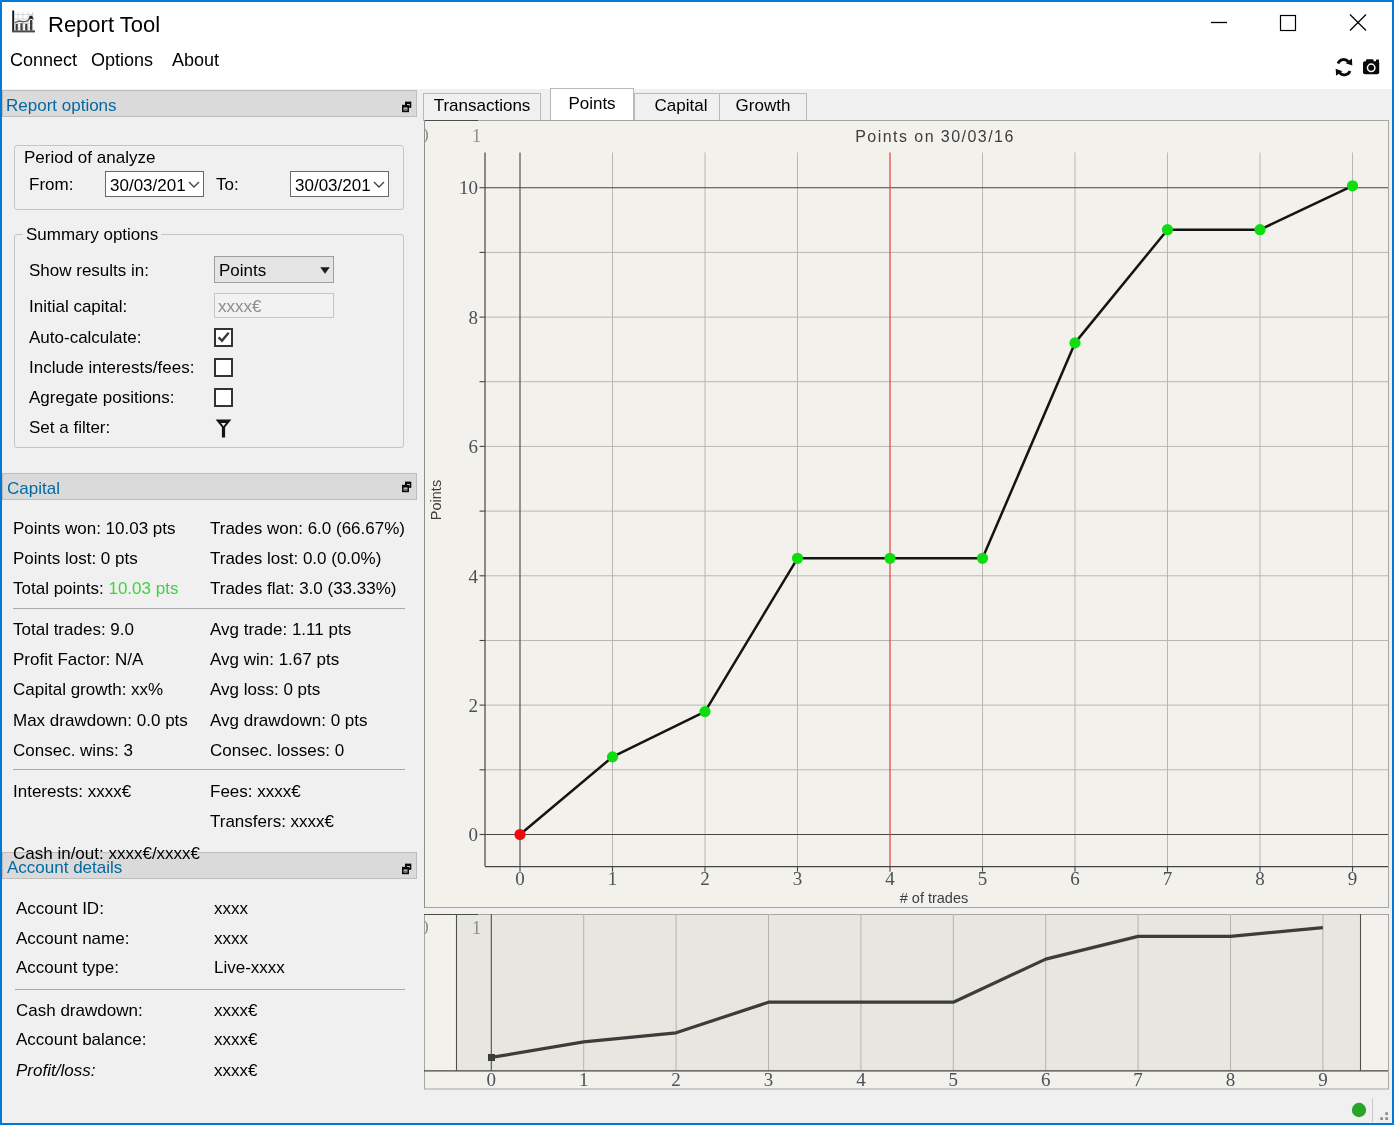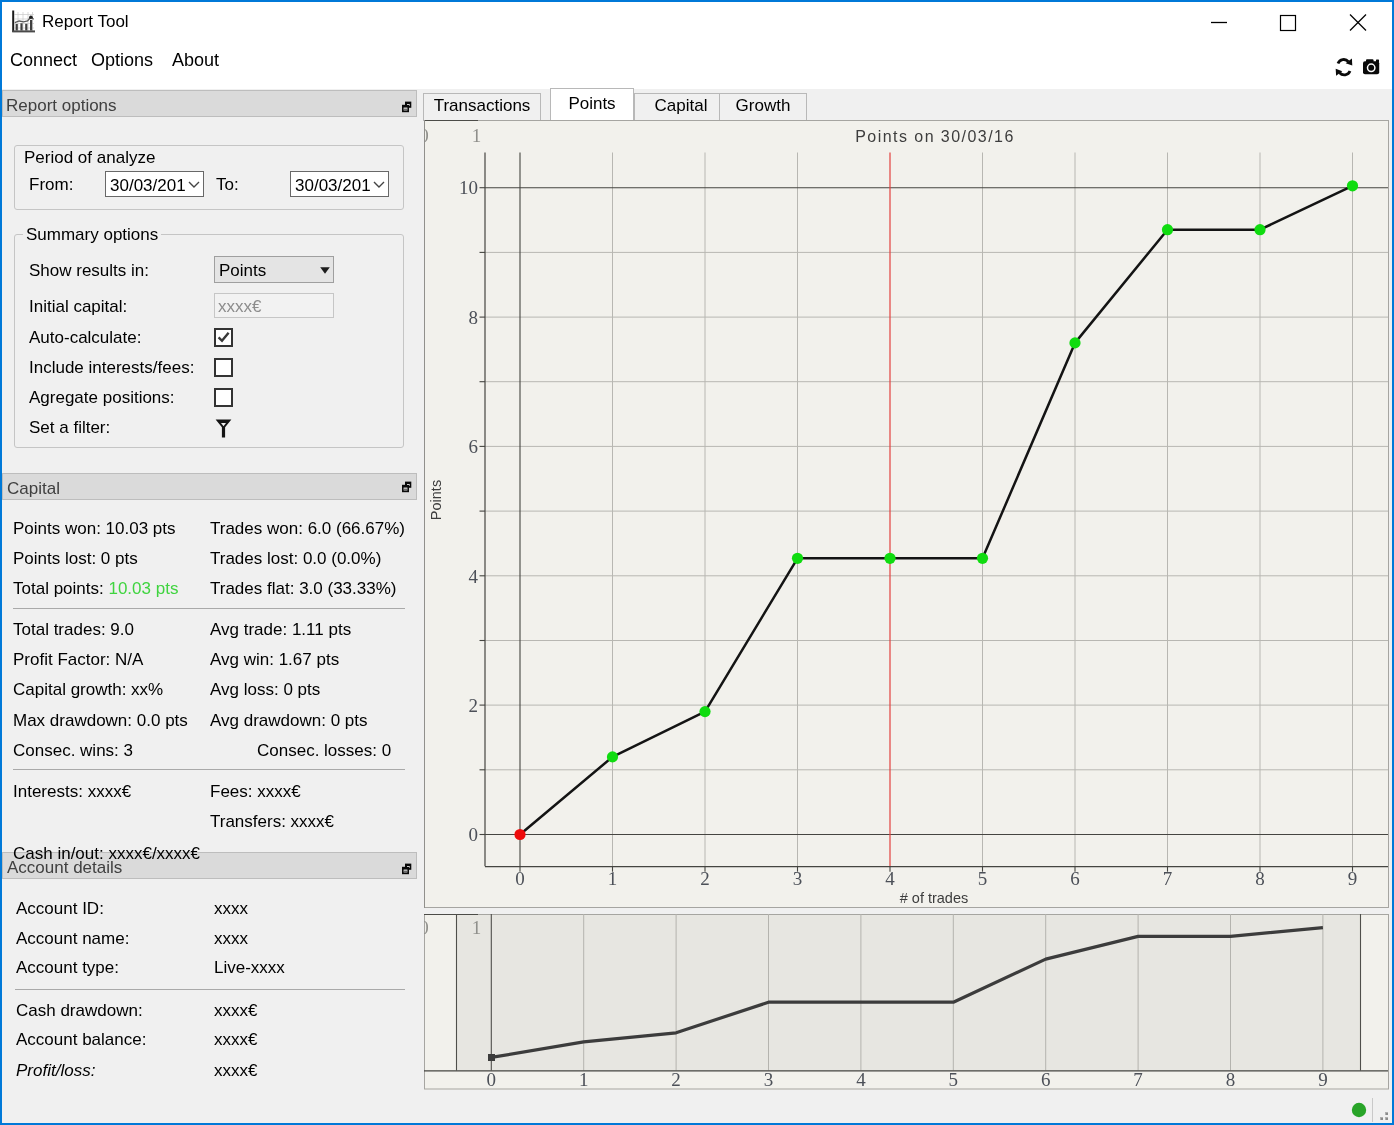--- a/index.html
+++ b/index.html
@@ -9,21 +9,21 @@
   .txt{position:absolute;white-space:nowrap;color:#000;font-size:17px;}
   
   #b-top{left:0;top:0;width:1394px;height:2px;background:#0079d8;}
   #b-left{left:0;top:0;width:2px;height:1125px;background:#0079d8;}
   #b-right{left:1392px;top:0;width:2px;height:1125px;background:#0079d8;}
   #b-bot{left:0;top:1123px;width:1394px;height:2px;background:#0079d8;}
   #whitebar{left:2px;top:2px;width:1390px;height:87px;background:#ffffff;}
   
   .dockhdr{left:2px;width:415px;height:27px;background:#dadada;
            border:1px solid #bdbdbd;box-sizing:border-box;}
-  .hdrtxt{font-size:17px;color:#404040;}
+  .hdrtxt{font-size:17px;color:#0369a1;}
   
   .gbox{border:1px solid #c5c5c5;border-radius:3px;box-sizing:border-box;}
   .gtitle{background:#f0f0f0;padding:0 3px;font-size:17px;}
   .lbl{font-size:17px;}
   .sep{position:absolute;height:1px;background:#a9a9a9;}
   
   .tab{position:absolute;box-sizing:border-box;border:1px solid #b8b8b8;
        background:#f0f0f0;text-align:center;font-size:17px;}
   
   .cb{position:absolute;width:15px;height:15px;background:#fff;border:2px solid #333;}
@@ -47,21 +47,21 @@
   <line x1="1.2" y1="22.4" x2="24" y2="22.4" stroke="#4a4a4a" stroke-width="2"></line>
   <g fill="#3f3f3f">
     <rect x="4.6" y="15" width="2.2" height="6.5"></rect>
     <rect x="9.4" y="14.3" width="2.2" height="7.2"></rect>
     <rect x="14.2" y="14.8" width="2.2" height="6.7"></rect>
     <rect x="19" y="11" width="2.2" height="10.5"></rect>
   </g>
   <polyline points="3.8,13.6 8.2,12 12.6,12.8 16.6,12 19.8,8 22.6,10.2" fill="none" stroke="#5a5a5a" stroke-width="1.3"></polyline>
   <circle cx="19.9" cy="8.2" r="1.8" fill="#1f1f1f"></circle>
 </svg>
-<div class="txt" style="left:42px;top:12px;font-size:17px;">Report Tool</div>
+<div class="txt" style="left:48px;top:12px;font-size:22px;">Report Tool</div>
 
 <svg class="abs" style="left:1200px;top:8px" width="180" height="30" viewBox="0 0 180 30">
   <line x1="11" y1="14.5" x2="27" y2="14.5" stroke="#000" stroke-width="1.3"></line>
   <rect x="80.5" y="7.5" width="15" height="15" fill="none" stroke="#000" stroke-width="1.2"></rect>
   <line x1="150" y1="6.5" x2="166" y2="22.5" stroke="#000" stroke-width="1.2"></line>
   <line x1="166" y1="6.5" x2="150" y2="22.5" stroke="#000" stroke-width="1.2"></line>
 </svg>
 
 <div class="txt" style="left:10px;top:50px;font-size:18px;text-align:center;">Connect</div>
 <div class="txt" style="left:91px;top:50px;font-size:18px;">Options</div>
@@ -173,21 +173,21 @@
 <div class="sep" style="left:13px;top:608px;width:392px;"></div>
 <div class="txt lbl" style="left:13px;top:620px;">Total trades: 9.0</div>
 <div class="txt lbl" style="left:210px;top:620px;">Avg trade: 1.11 pts</div>
 <div class="txt lbl" style="left:13px;top:650px;">Profit Factor: N/A</div>
 <div class="txt lbl" style="left:210px;top:650px;">Avg win: 1.67 pts</div>
 <div class="txt lbl" style="left:13px;top:680px;">Capital growth: xx%</div>
 <div class="txt lbl" style="left:210px;top:680px;">Avg loss: 0 pts</div>
 <div class="txt lbl" style="left:13px;top:711px;">Max drawdown: 0.0 pts</div>
 <div class="txt lbl" style="left:210px;top:711px;">Avg drawdown: 0 pts</div>
 <div class="txt lbl" style="left:13px;top:741px;">Consec. wins: 3</div>
-<div class="txt lbl" style="left:210px;top:741px;margin-left:47px;">Consec. losses: 0</div>
+<div class="txt lbl" style="left:210px;top:741px;">Consec. losses: 0</div>
 <div class="sep" style="left:13px;top:769px;width:392px;"></div>
 <div class="txt lbl" style="left:13px;top:782px;">Interests: xxxx€</div>
 <div class="txt lbl" style="left:210px;top:782px;">Fees: xxxx€</div>
 <div class="txt lbl" style="left:13px;top:812px;margin-top:32px;">Cash in/out: xxxx€/xxxx€</div>
 <div class="txt lbl" style="left:210px;top:812px;">Transfers: xxxx€</div>
 
 <div class="txt lbl" style="left:16px;top:899px;">Account ID:</div>
 <div class="txt lbl" style="left:214px;top:899px;">xxxx</div>
 <div class="txt lbl" style="left:16px;top:929px;">Account name:</div>
 <div class="txt lbl" style="left:214px;top:929px;">xxxx</div>

